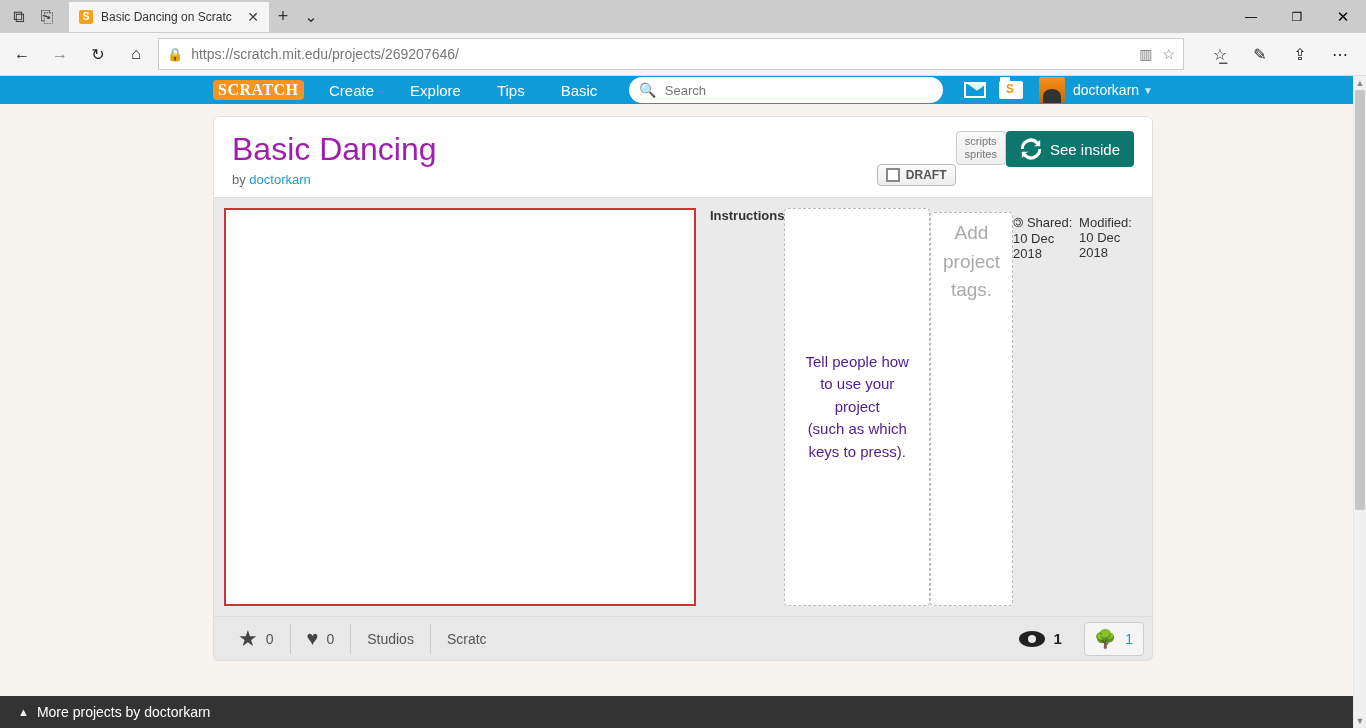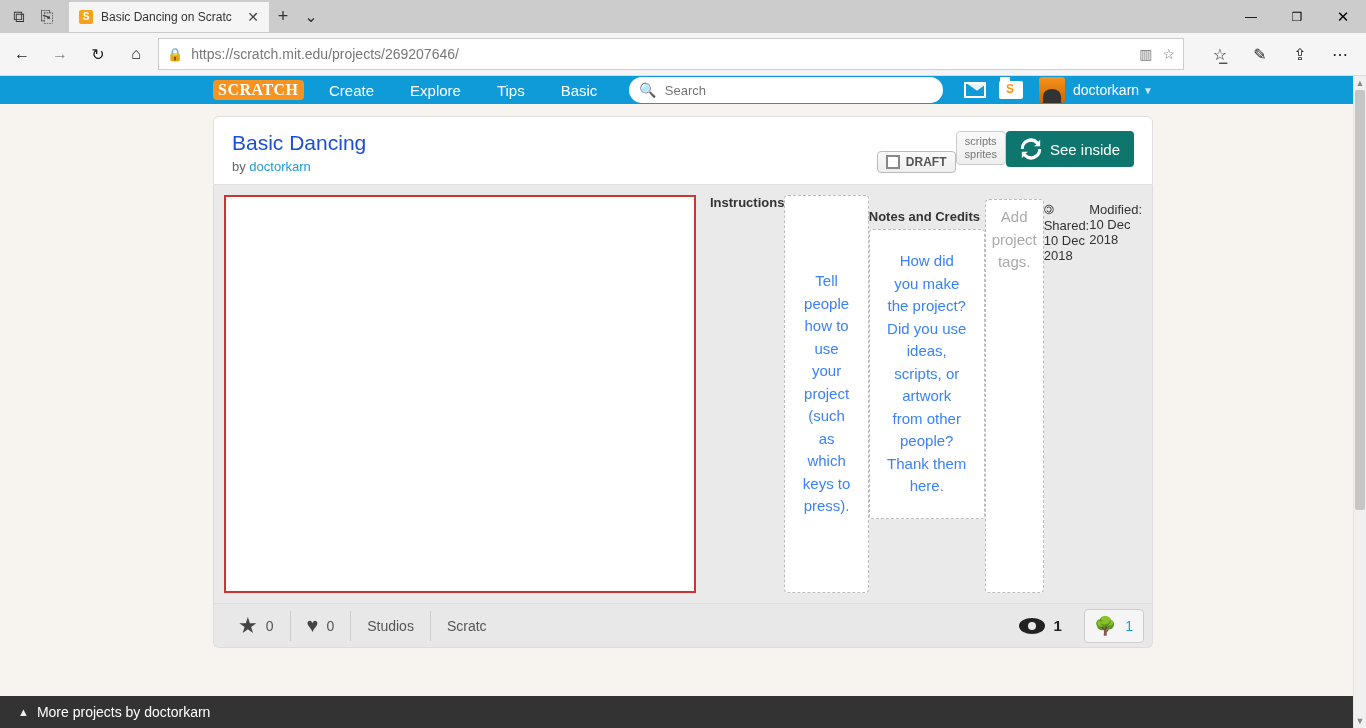--- a/index.html
+++ b/index.html
@@ -44,41 +44,41 @@
 .avatar::after { content:""; width:18px; height:14px; background:#333; border-radius:50% 50% 0 0; }
 .username { color: #fff; font-size: 14px; margin-left: 8px; display:flex; align-items:center; gap:4px; }
 .username .caret { font-size: 10px; color: #cce8f5; }
 
 
 .content-wrap { background: #f7f4f0; height: 614px; overflow-y: auto; display: flex; justify-content: center; padding-top: 12px; position: relative; }
 .main-col { width: 940px; }
 
 .project-header { background: #fff; border: 1px solid #e0e0e0; border-radius: 6px 6px 0 0; padding: 14px 18px 10px; position: relative; display:flex; }
 .ph-left { flex: 1; }
-.project-title { font-size: 21px; font-weight: normal; color: #1d4ed8; }
+.project-title { font-size: 32px; font-weight: normal; color: #a21caf; }
 .project-author { font-size: 13px; color: #666; margin-top: 4px; }
 .project-author a { color: #1e9bd8; text-decoration: none; }
 .ph-mid { display:flex; align-items:flex-end; padding-bottom: 1px;}
 .draft-btn { border: 1px solid #bbb; background: linear-gradient(#fafafa,#eee); border-radius: 4px; padding: 3px 8px; display: flex; align-items: center; gap: 6px; font-size: 12px; font-weight: bold; color: #555; }
 .draft-btn .box { width: 14px; height: 14px; border: 2px solid #888; background: #fff; }
 .ph-right { display: flex; align-items: flex-start; }
 .scripts-btn { background: linear-gradient(#fafafa,#eee); border: 1px solid #ccc; border-radius: 4px; padding: 3px 8px; font-size: 11px; color: #777; text-align: center; line-height: 1.2; }
 .see-inside { background: #0f766e; color: #fff; border: none; border-radius: 4px; padding: 7px 14px; font-size: 15px; display: flex; align-items: center; gap: 8px; cursor: pointer; }
 .remix-icon { width: 22px; height: 22px; position: relative; }
 .remix-icon svg { width:100%; height:100%; }
 
 .project-body { background: #eaeaea; border: 1px solid #ddd; border-top: none; padding: 10px; display: flex; gap: 14px; }
 .stage { width: 472px; height: 398px; background: #fff; border: 2px solid #cc3333; }
 .meta-col { flex: 1; display: flex; flex-direction: row; }
 
 .meta-label { font-size: 13px; font-weight: bold; color: #333; margin-bottom: 5px; }
-.meta-box { border: 1.5px dashed #bbb; background: #fff; border-radius: 4px; padding: 20px 16px; color: #3b82f6; font-size: 15px; text-align: center; line-height: 1.5; }
+.meta-box { border: 1.5px dashed #bbb; background: #fff; border-radius: 4px; padding: 20px 16px; color: #4c1d95; font-size: 15px; text-align: center; line-height: 1.5; }
 .instructions-box { min-height: 145px; display: flex; flex-direction: column; justify-content: center; }
 .notes-box { min-height: 145px; display: flex; flex-direction: column; justify-content: center; }
-.tags-box { min-height: 30px; padding: 6px; margin-top: 4px; font-size: 15px; color: #aaa; }
+.tags-box { min-height: 30px; padding: 6px; margin-top: 4px; font-size: 19px; color: #aaa; }
 .notes-section { margin-top: 14px; }
 .dates-row { display: flex; justify-content: space-between; font-size: 13px; color: #333; margin-top: 7px; }
 .dates-row .copyleft { font-size: 13px; }
 
 .stats-bar { background: #e8e8e8; border: 1px solid #ddd; border-top: none; height: 44px; display: flex; align-items: center; padding: 0 8px; border-radius: 0 0 6px 6px; }
 .stat-cell { display: flex; align-items: center; gap: 8px; padding: 0 16px; border-right: 1px solid #ccc; height: 30px; font-size: 14px; color: #555; cursor: pointer; }
 .stat-cell .star { font-size: 22px; color: #444; }
 .stat-cell .heart { font-size: 20px; color: #444; }
 .stats-spacer { flex: 1; }
 .views-cell { display: flex; align-items: center; gap: 8px; padding: 0 12px; font-size: 15px; font-weight: bold; color: #222; }
@@ -203,27 +203,20 @@
     </div>
 
     <div class="project-body">
       <div class="stage"></div>
       <div class="meta-col">
         <div class="meta-label">Instructions</div>
         <div class="meta-box instructions-box">
           <div>Tell people how to use your project</div>
           <div>(such as which keys to press).</div>
         </div>
-        <div class="notes-section">
-          <div class="meta-label">Notes and Credits</div>
-          <div class="meta-box notes-box">
-            <div>How did you make the project?</div>
-            <div>Did you use ideas, scripts, or artwork from other people? Thank them here.</div>
-          </div>
-        </div>
         <div class="meta-box tags-box">
           <span>Add project tags.</span>
         </div>
         <div class="dates-row">
           <span class="copyleft"><span>🄯 </span><span>Shared: 10 Dec 2018</span></span>
           <span>Modified: 10 Dec 2018</span>
         </div>
       </div>
     </div>
 

